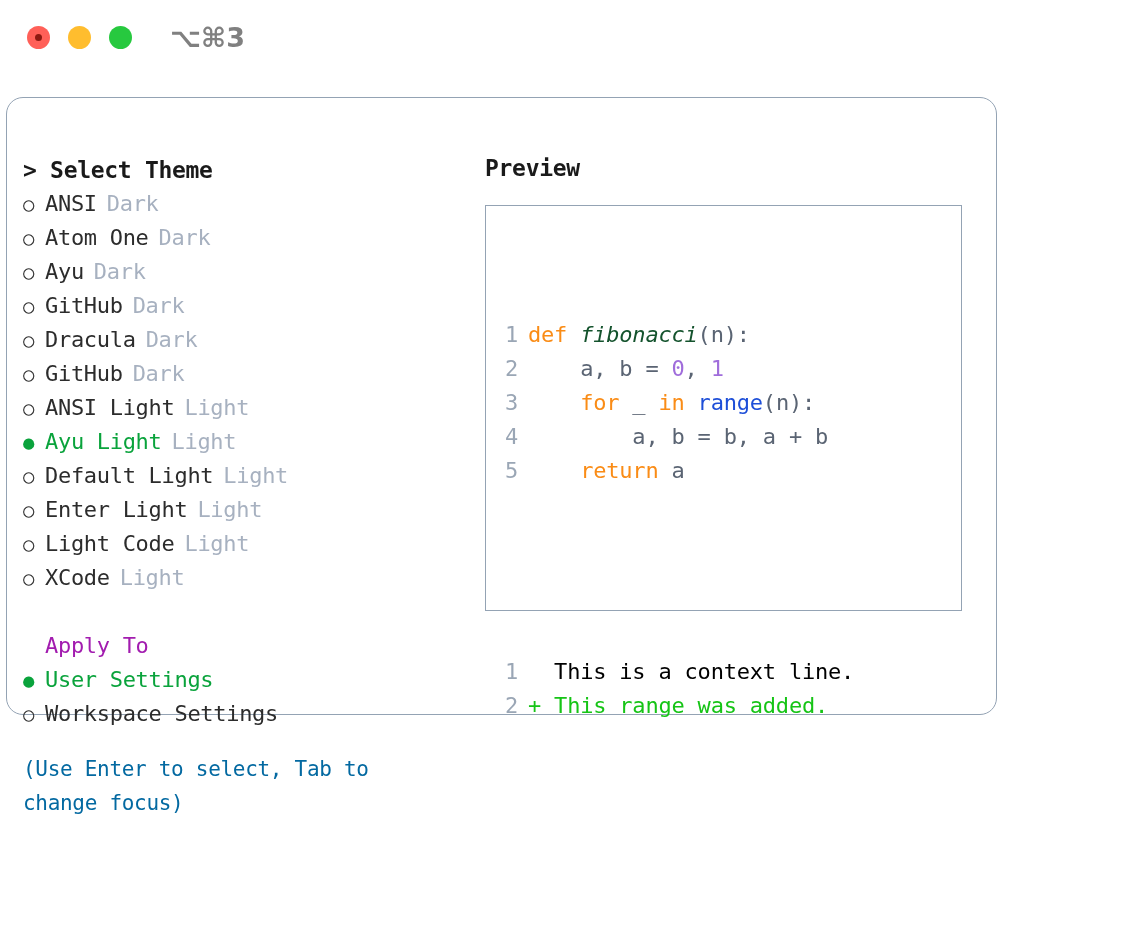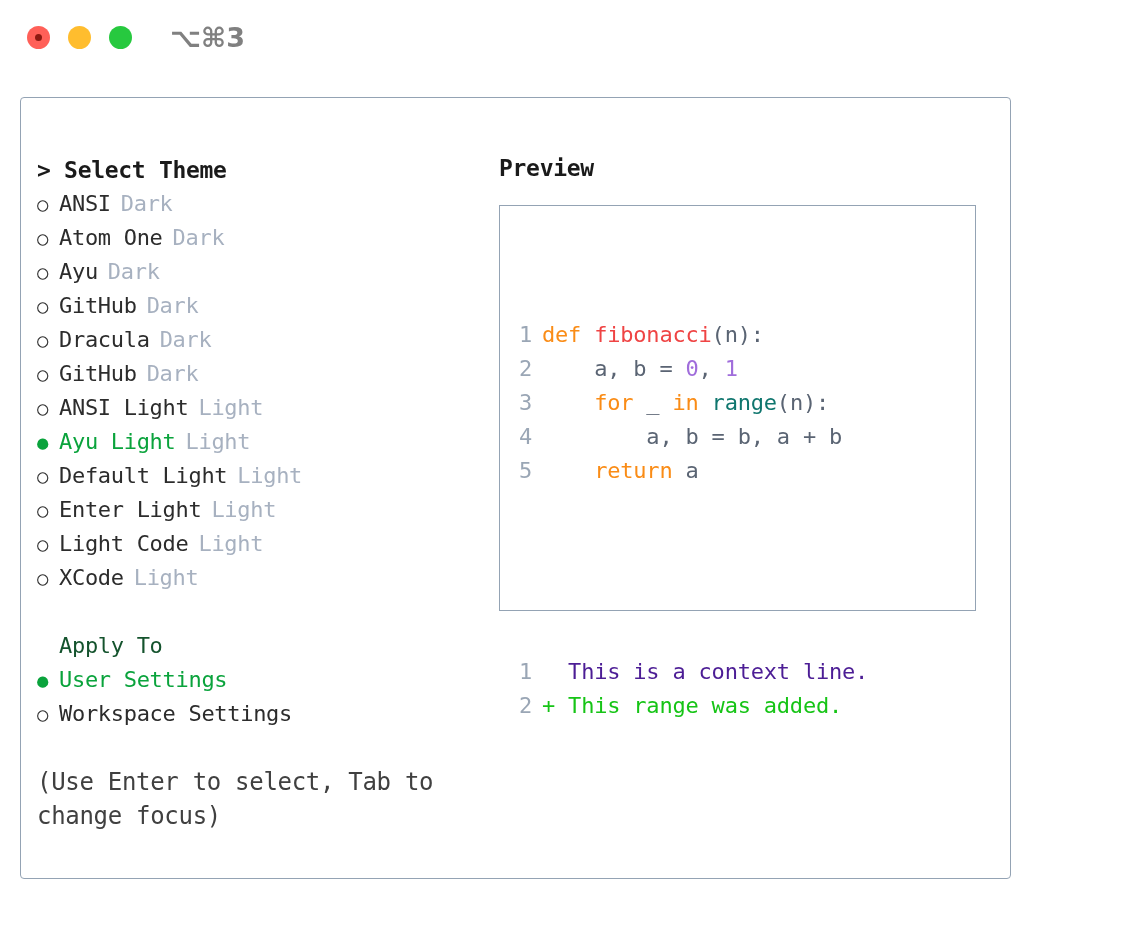--- a/index.html
+++ b/index.html
@@ -64,26 +64,26 @@
     font-size: 27px;
     font-weight: bold;
     color: #808080;
     letter-spacing: 0px;
     font-family: "DejaVu Sans", "Liberation Sans", sans-serif;
   }
 
   
   .panel {
     position: absolute;
-    left: 20px;
+    left: 6px;
     top: 97px;
     width: 991px;
-    height: 782px;
+    height: 618px;
     border: 1.5px solid #94a3b4;
-    border-radius: 4px;
+    border-radius: 17px;
     box-sizing: border-box;
     background: #ffffff;
   }
 
   
   .left-col {
     position: absolute;
     left: 16px;
     top: 55px;
     width: 440px;
@@ -117,31 +117,31 @@
   .label.sel { color: #0aa33c; }
   .tag {
     color: #a7b1c0;
     margin-left: 10px;
   }
 
   .spacer { height: 34px; }
 
   .sub-heading {
     font-size: 22px;
-    color: #14532d;
+    color: #a21caf;
     line-height: 34px;
     padding-left: 22px;
     letter-spacing: -0.3px;
     white-space: pre;
   }
 
   .hint {
-    margin-top: 34px;
-    font-size: 24px;
-    color: #404040;
+    margin-top: 21px;
+    font-size: 21px;
+    color: #0369a1;
     line-height: 34px;
     width: 400px;
     letter-spacing: -0.3px;
   }
 
   
   .right-col {
     position: absolute;
     left: 478px;
     top: 55px;
@@ -178,25 +178,25 @@
     color: #9aa6b5;
     display: inline-block;
     width: 24px;
     text-align: right;
     margin-right: 10px;
   }
   .gap { display: block; height: 31px; }
 
   
   .t-kw   { color: #fa8c16; }
-  .t-fn   { color: #ef4444; }
+  .t-fn   { color: #14532d; font-style: italic; }
   .t-num  { color: #a06ddb; }
-  .t-bi   { color: #0f766e; }
+  .t-bi   { color: #1d4ed8; }
   .t-plain{ color: #5a6473; }
-  .t-ctx  { color: #4c1d95; }
+  .t-ctx  { color: #000000; }
   .t-del  { color: #cc1f1f; }
   .t-add  { color: #16c416; }
 </style>
 </head>
 <body>
 
 <div class="window">
 
   <div class="titlebar">
     <div class="dots">

